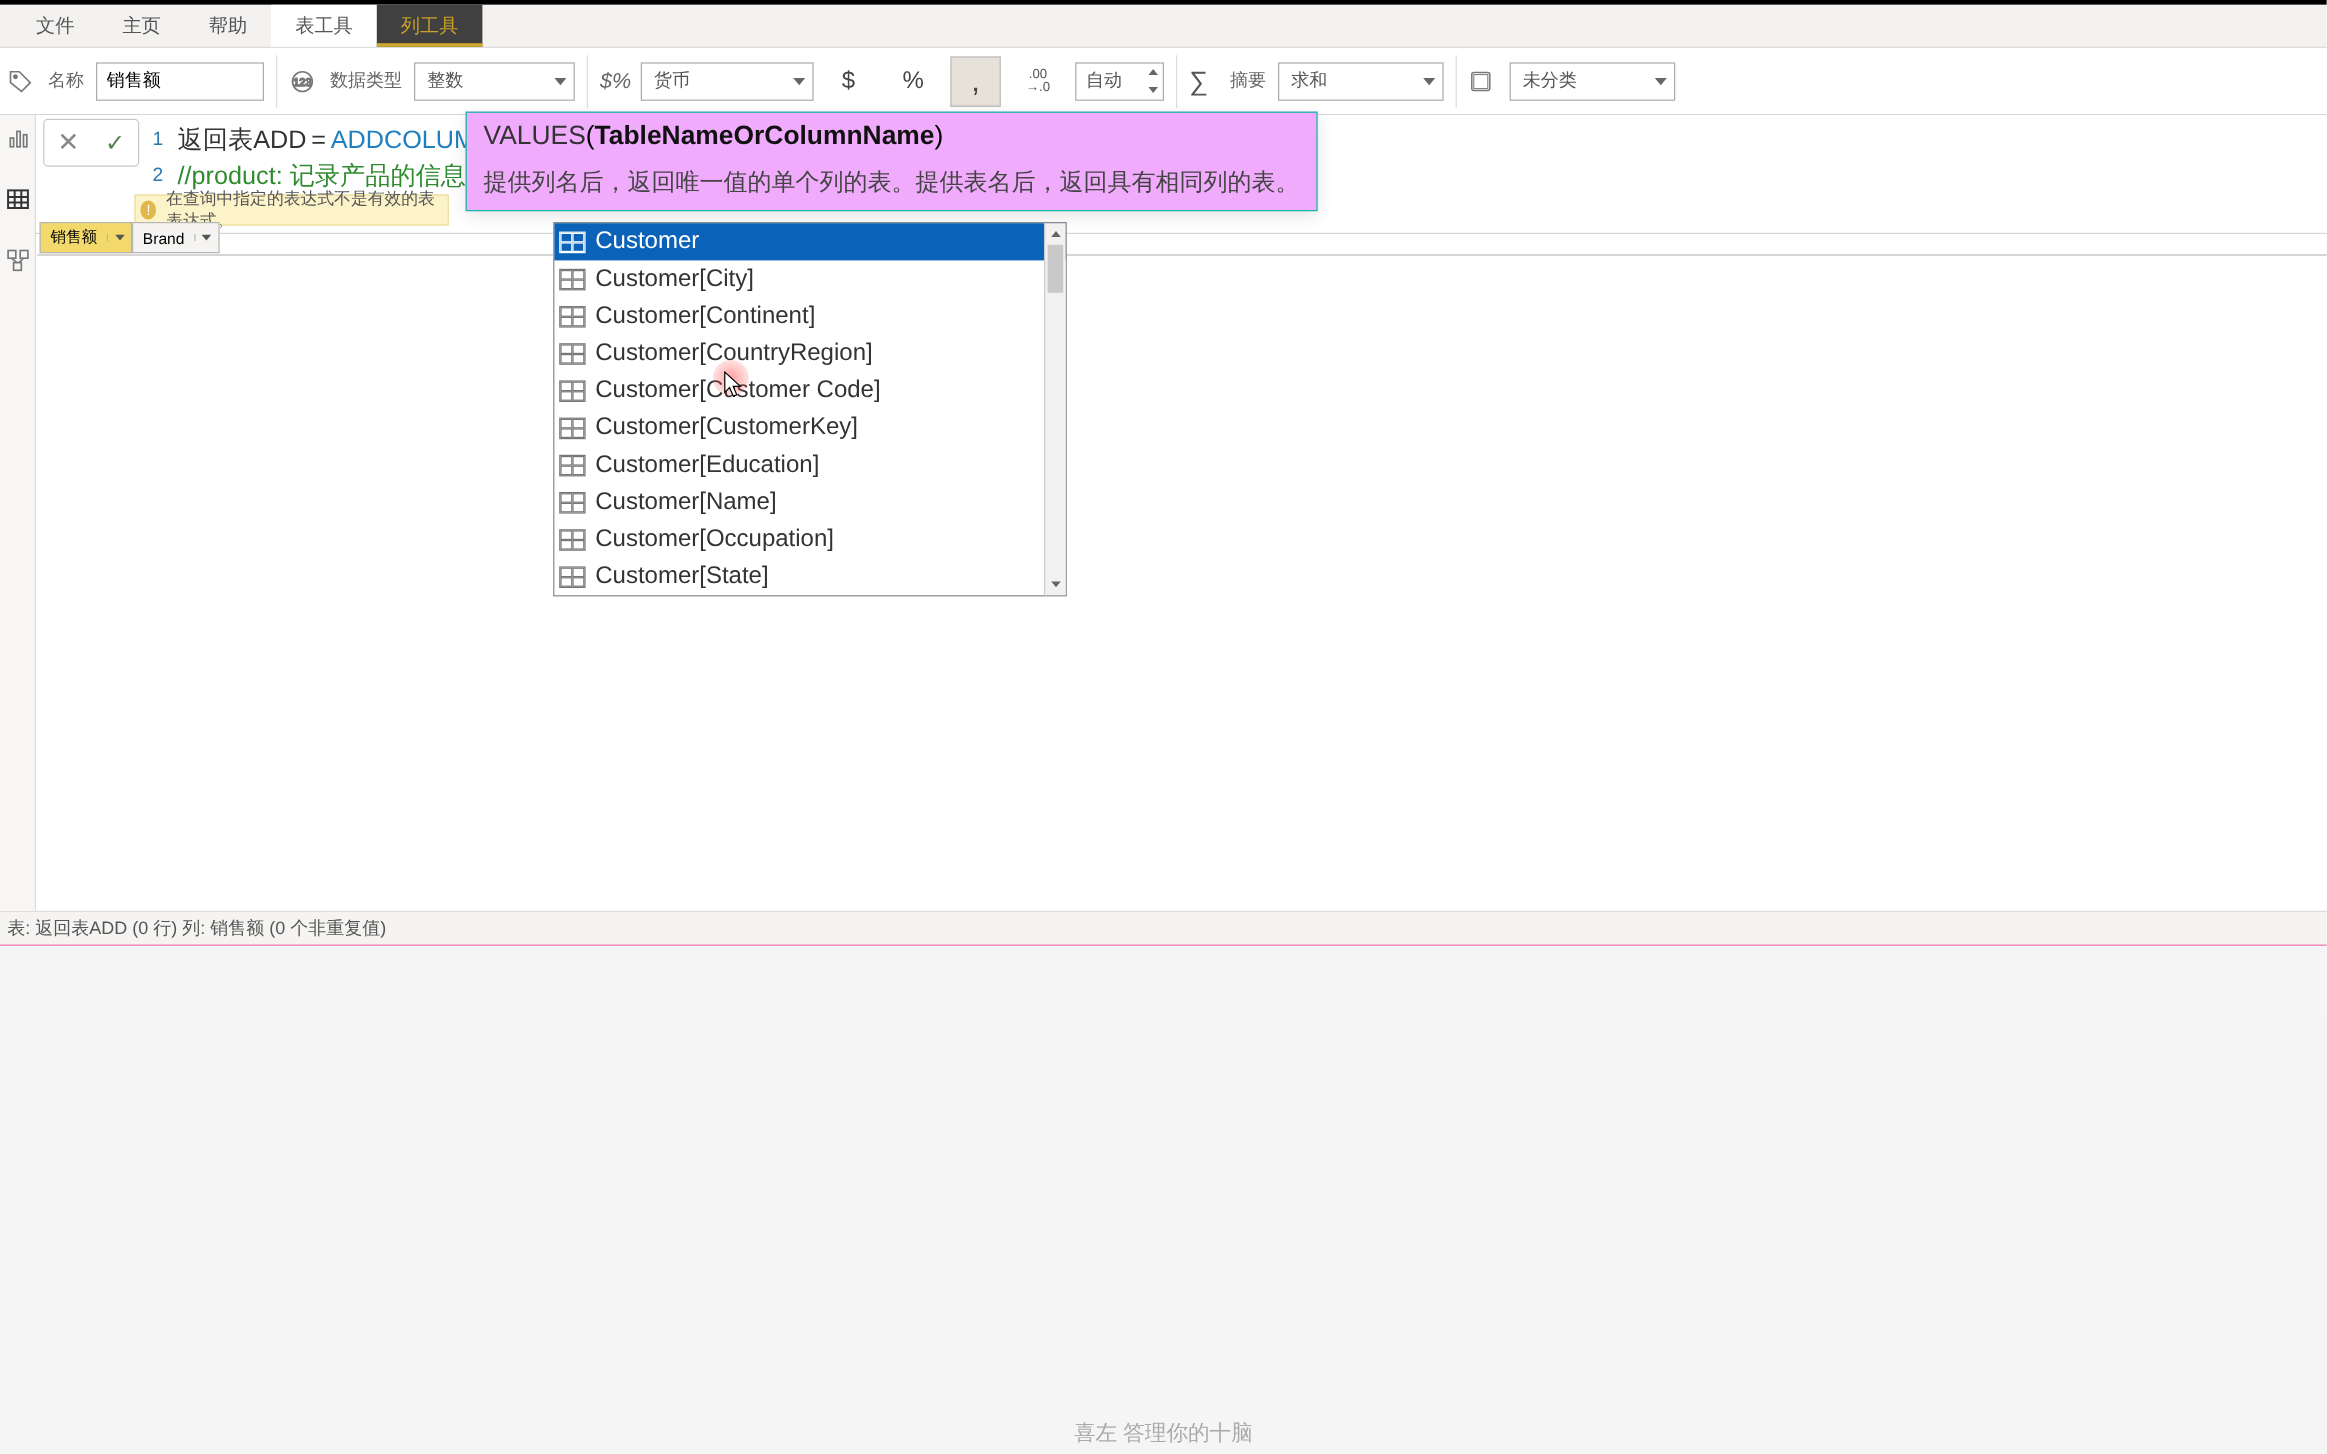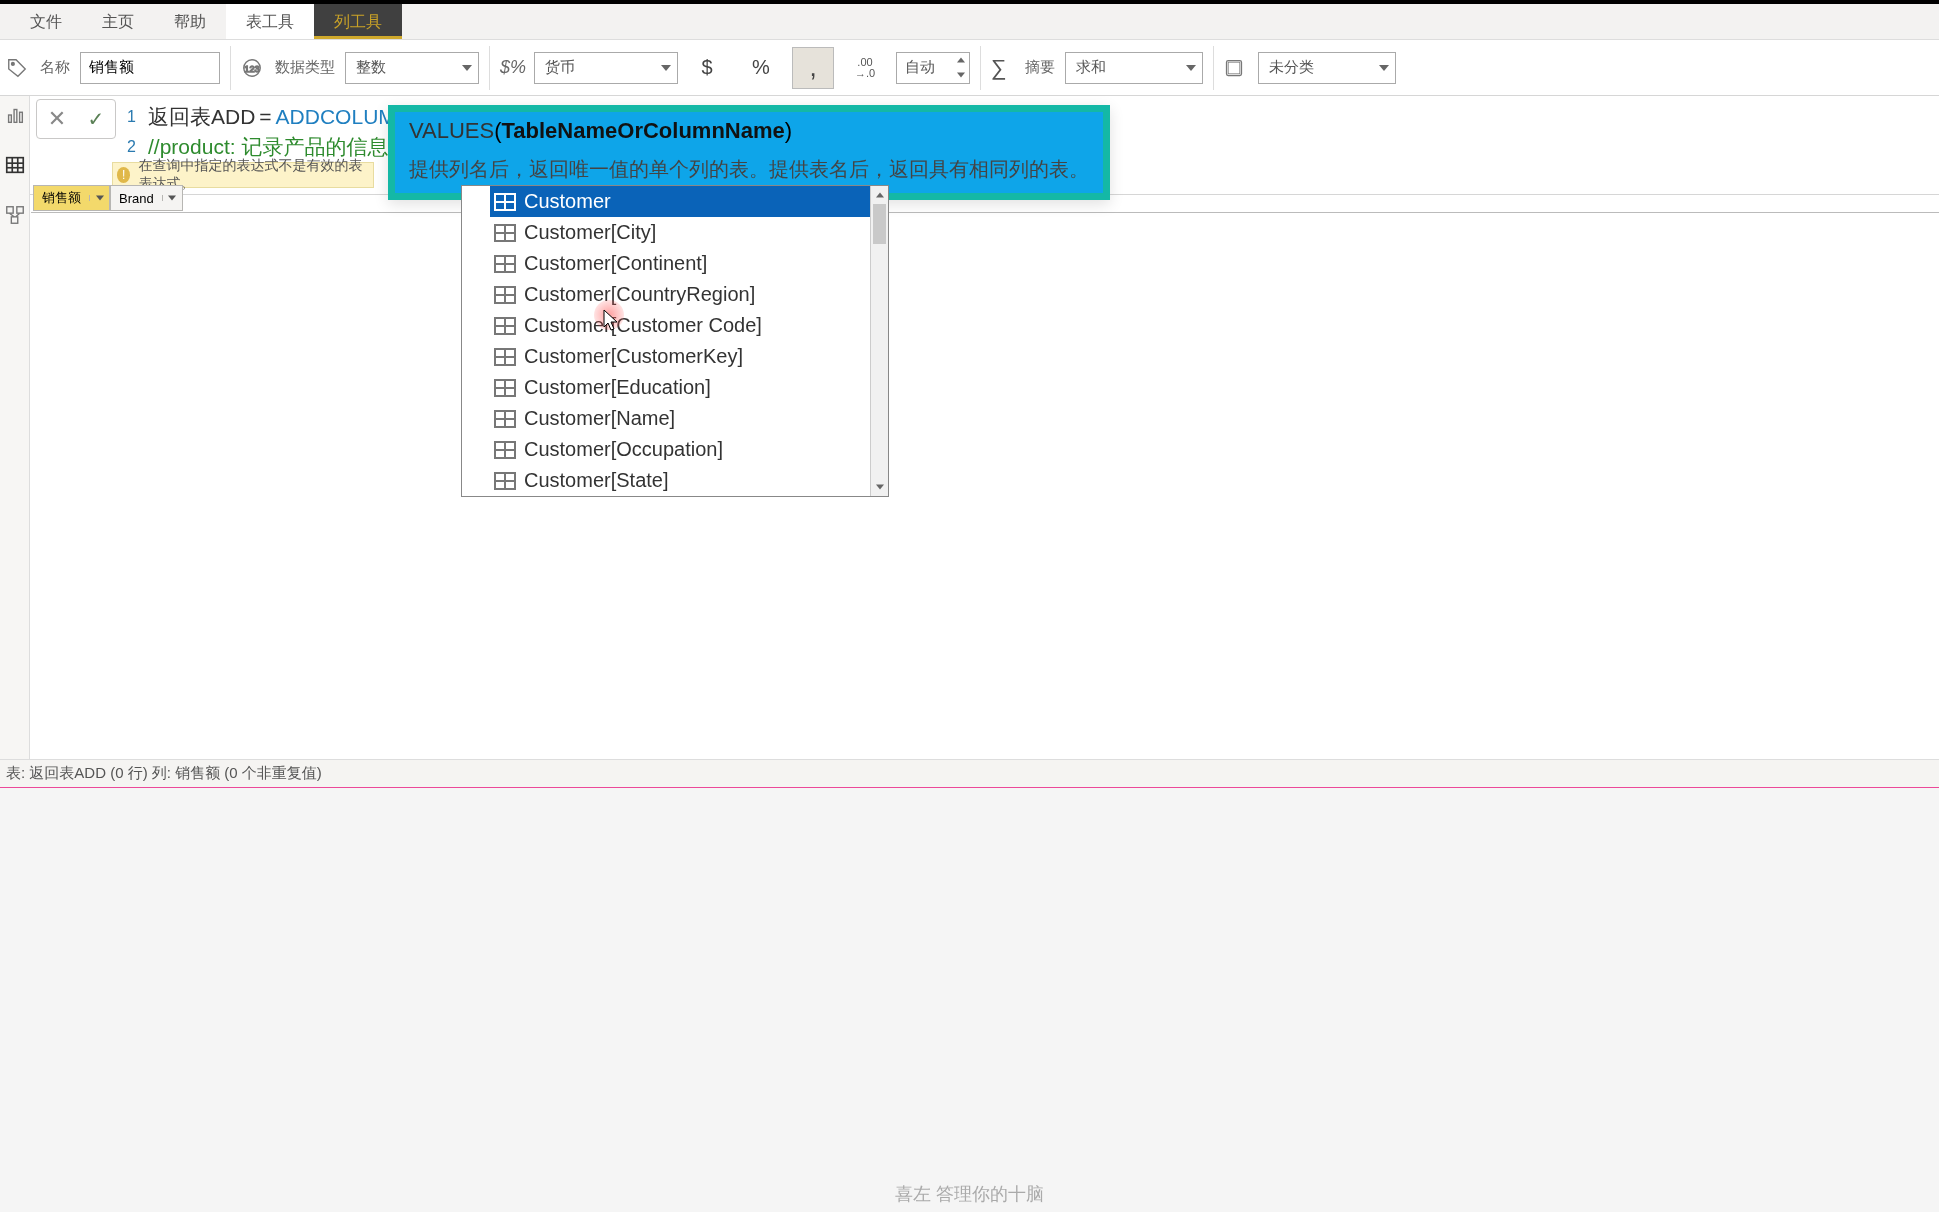--- a/index.html
+++ b/index.html
@@ -37,28 +37,28 @@
     .editor { flex:1; font-family: Consolas, "Courier New", monospace; font-size: 21px; padding-top:6px; position:relative;}
     .ed-line { display:flex; align-items:center; gap:4px; line-height:30px; height:30px;}
     .ln { width:20px; text-align:right; color:#2a7ab0; font-size:16px; margin-right:8px;}
     .kw-blue { color:#1f7fc0; }
     .kw-green { color:#2e8b2e; }
     .kw-text { color:#333; }
     .err-line { display:flex; align-items:center; gap:8px; background: #fdf3c9; height:26px; padding-left:4px; font-size:14px; color:#555; width: 262px; margin-left: -4px; border:1px solid #e8dca0;}
     .err-line .warn { width:16px; height:16px; border-radius:50%; background:#e0b84a; color:#fff; font-size:12px; display:flex; align-items:center; justify-content:center; font-family:sans-serif;}
     
     
-    .tooltip { position:absolute; left:388px; top:105px; background:#0ea5e9; border:7px solid #14b8a6; box-shadow: 0 4px 14px rgba(0,0,0,.12); padding: 6px 14px 10px 14px; font-family: "Microsoft YaHei", sans-serif; max-width: 830px; z-index:20;}
+    .tooltip { position:absolute; left:388px; top:93px; background:#f0abfc; border:1px solid #14b8a6; box-shadow: 0 4px 14px rgba(0,0,0,.12); padding: 6px 14px 10px 14px; font-family: "Microsoft YaHei", sans-serif; max-width: 830px; z-index:20;}
     .tooltip .sig { font-size:22px; }
     .tooltip .sig .fname { color:#333; }
     .tooltip .sig .arg { font-weight:700; color:#111;}
     .tooltip .desc { font-size:20px; color:#444; margin-top:12px;}
     
     
-    .ac { position:absolute; left:461px; top:185px; width: 428px; background:#fff; border:1px solid #888; z-index:20; font-family: Consolas, "Courier New", monospace; padding-left: 28px;}
+    .ac { position:absolute; left:461px; top:185px; width: 428px; background:#fff; border:1px solid #888; z-index:20; font-family: Consolas, "Courier New", monospace;}
     .ac-scroll { position:absolute; right:0; top:0; bottom:0; width:18px; background:#f1f1f1; border-left:1px solid #ccc;}
     .ac-scroll .up, .ac-scroll .down { height:18px; display:flex; align-items:center; justify-content:center; }
     .ac-scroll .thumb { position:absolute; top:18px; left:2px; right:2px; height:40px; background:#c9c9c9;}
     .ac-item { display:flex; align-items:center; height:31px; gap:8px; padding-left:4px; padding-right:20px; font-size:20px; color:#333;}
     .ac-item .ticon { width:22px; height:18px; border:1px solid #777; display:grid; grid-template-columns:1fr 1fr; grid-template-rows:1fr 1fr; }
     .ac-item .ticon div { border:0.5px solid #777;}
     .ac-item.selected { background:#0a63b8; color:#fff;}
     .ac-item.selected .ticon { border-color:#fff;}
     .ac-item.selected .ticon div { border-color:#fff;}
     

